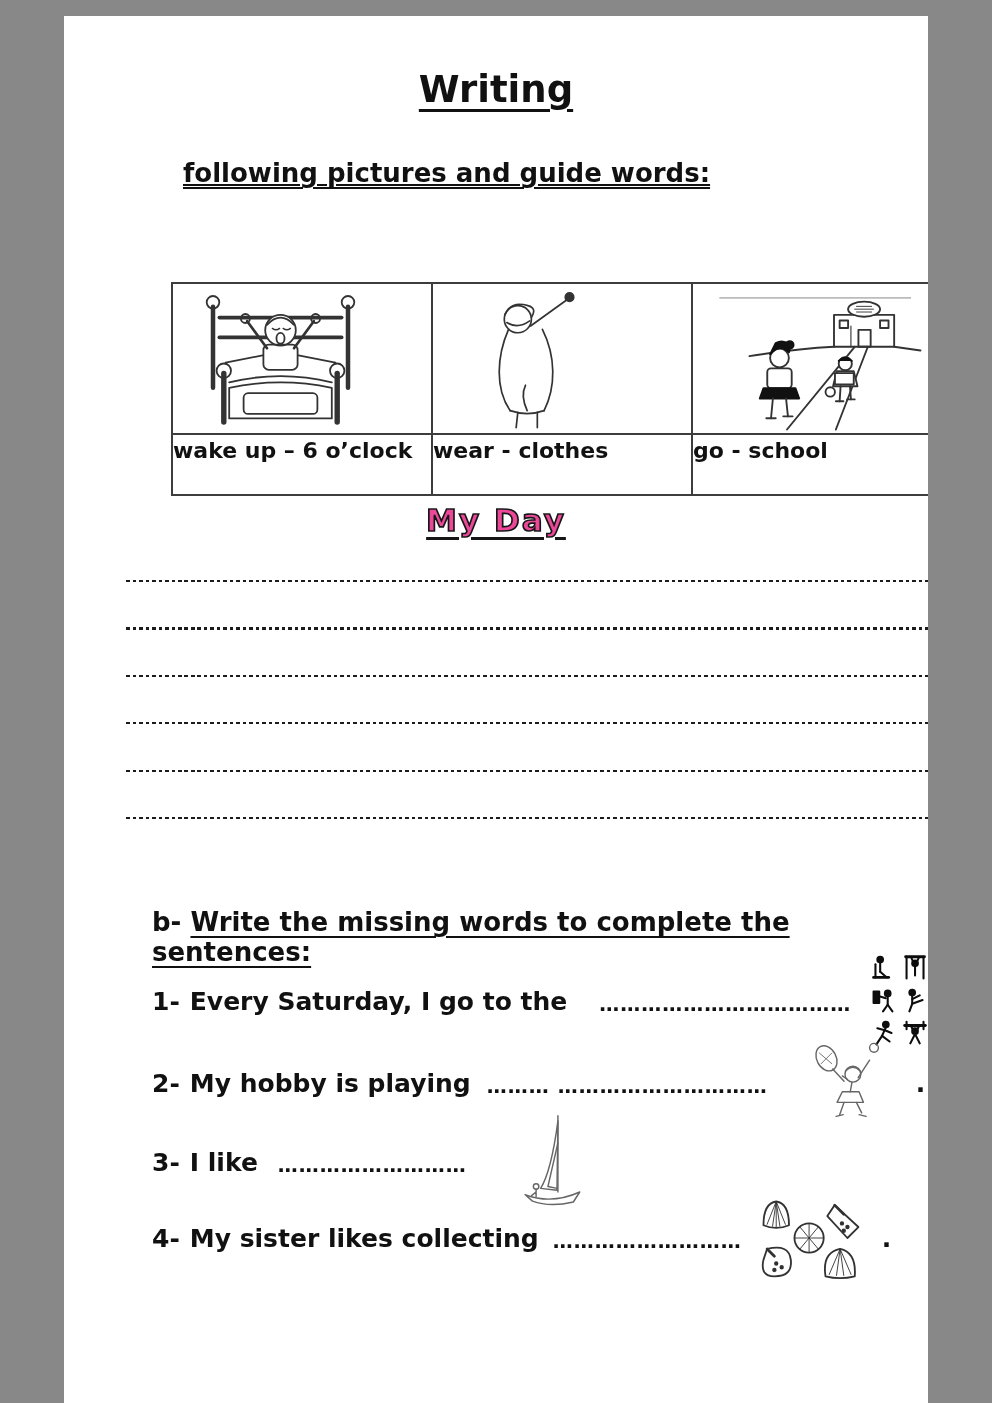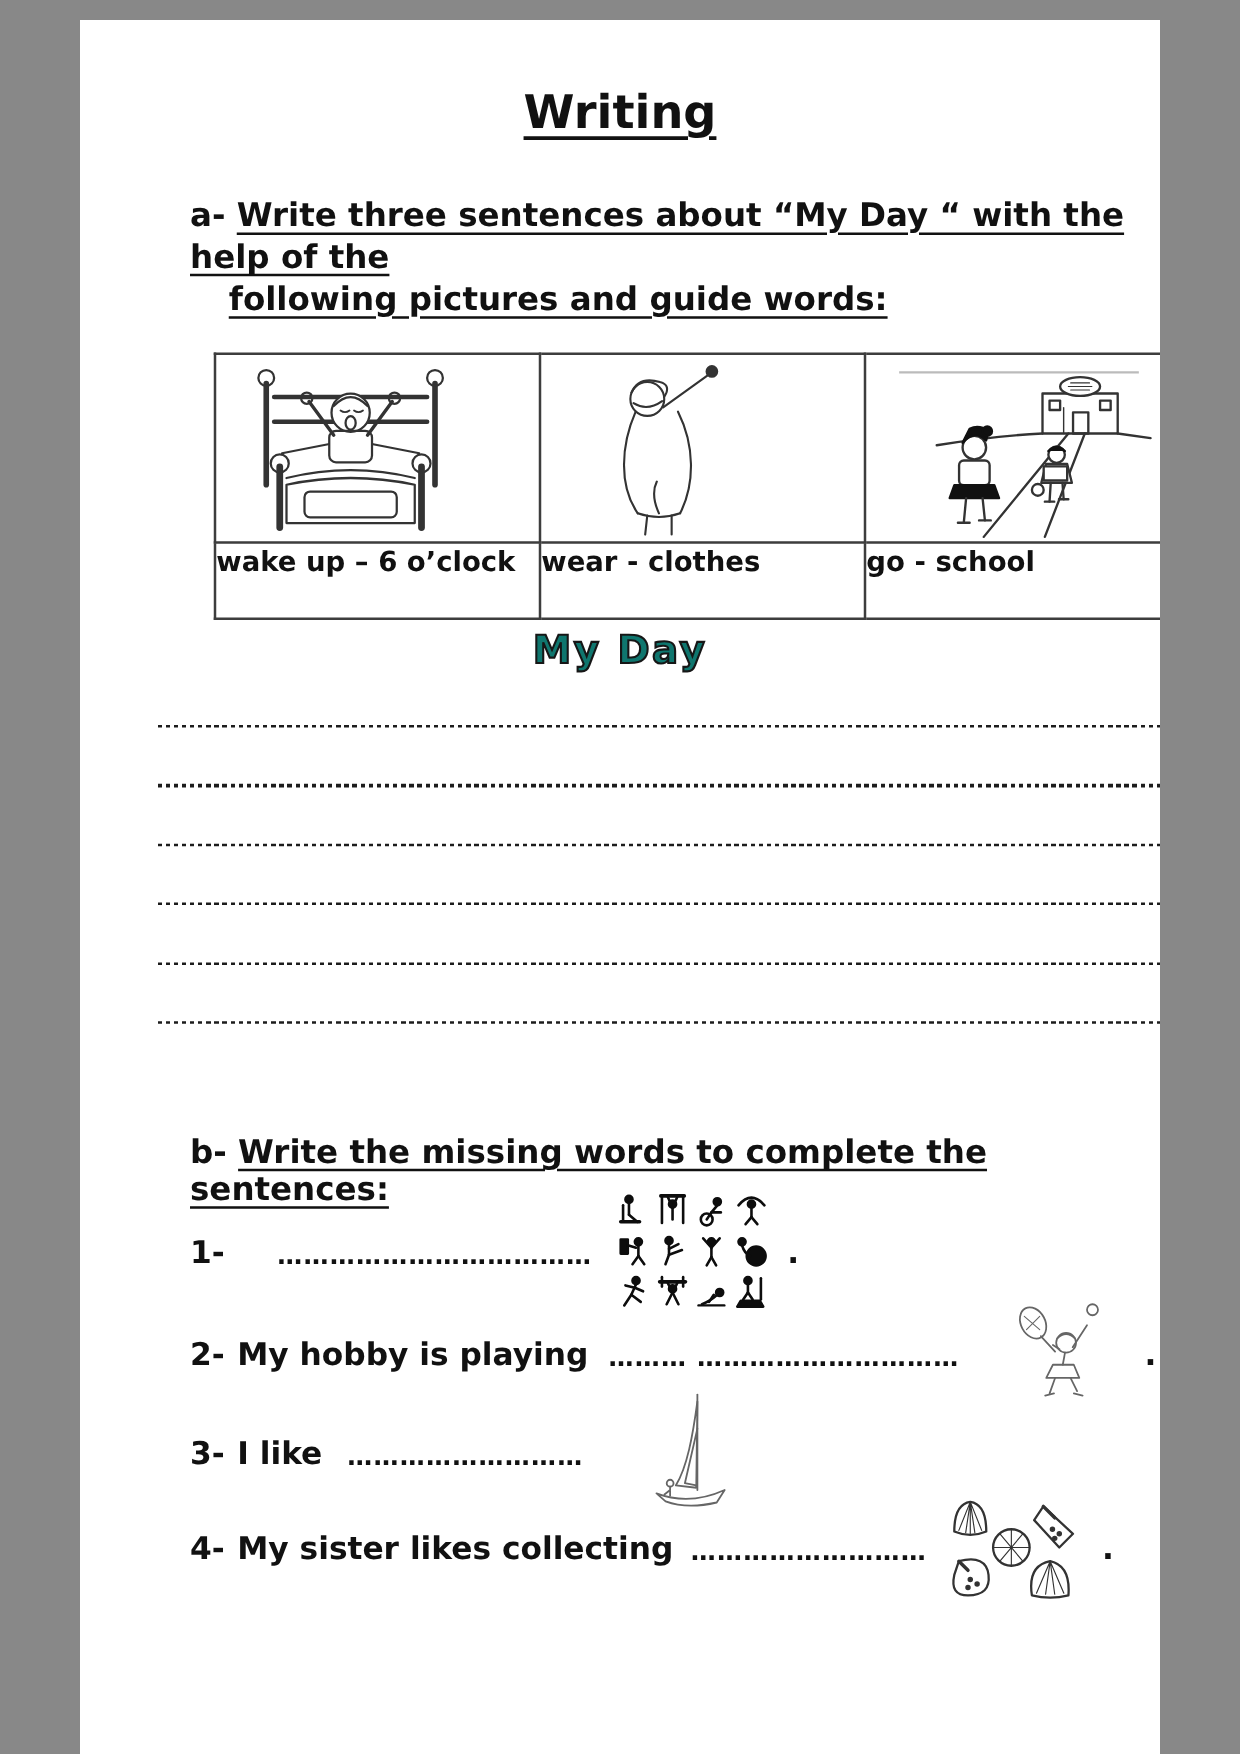--- a/index.html
+++ b/index.html
@@ -7,33 +7,33 @@
     position:relative;width:864px;height:1403px;background:#ffffff;
     margin:16px auto;font-family:"DejaVu Sans",sans-serif;color:#111;overflow:hidden;
   }
   .u{text-decoration:underline;text-decoration-thickness:2px;text-underline-offset:5px;}
   .title{
     position:absolute;top:52px;left:0;width:100%;text-align:center;
     font-size:37px;font-weight:bold;
   }
   .title .u{text-decoration-thickness:3px;text-underline-offset:7px;}
   .sec-a{position:absolute;left:88px;top:141px;width:800px;font-size:26px;font-weight:bold;line-height:1.28;}
-  .sec-a .line2{margin-left:31px;}
+  .sec-a .line2{margin-left:31px;text-decoration:underline;}
   .gtable{
     position:absolute;left:107px;top:266px;width:782px;height:207px;
     border-collapse:collapse;table-layout:fixed;
   }
   .gtable td{border:2px solid #3d3d3d;vertical-align:middle;padding:0;}
   .gtable td.cap{height:56px;vertical-align:top;font-size:22px;font-weight:bold;padding-top:3px;}
   .gtable td.img{height:149px;}
   .myday{
     position:absolute;top:486px;left:0;width:100%;text-align:center;
     font-size:31px;font-weight:bold;letter-spacing:2px;
-    color:#0f766e;-webkit-text-stroke:1.7px #161616;
-    text-decoration-color:#161616;
+    color:#ec4899;-webkit-text-stroke:1.7px #161616;
+    text-decoration:underline;text-decoration-color:#161616;
     text-decoration-thickness:2.5px;text-underline-offset:6px;
   }
   .wlines{position:absolute;left:62px;top:564px;width:868px;height:245px;}
   .wline{
     position:absolute;left:0;width:100%;height:2.2px;
     background:repeating-linear-gradient(90deg,#1c1c1c 0 3.5px,transparent 3.5px 6.5px);
   }
   .sec-b{position:absolute;left:88px;top:891px;font-size:26px;font-weight:bold;}
   .item{position:absolute;left:88px;display:flex;align-items:center;font-size:25px;font-weight:bold;white-space:nowrap;}
   .item .num{margin-right:10px;}
@@ -48,24 +48,20 @@
 </head>
 <body>
 
 <div class="page">
 
   <div class="title">
     <span class="u">Writing</span>
   </div>
 
   <div class="sec-a">
-    <div>
-      <span>a-</span>
-      <span class="u">Write three sentences about “My Day “ with the help of the</span>
-    </div>
     <div class="line2">
       <span class="u">following pictures and guide words:</span>
     </div>
   </div>
 
   <table class="gtable">
     <tbody>
         <tr>
       <td class="img">
 
@@ -177,20 +173,21 @@
       <div class="wline" style="top: 237px;"></div>
     </div>
 
   <div class="sec-b">
     <span>b-</span>
     <span class="u">Write the missing words to complete the sentences:</span>
   </div>
 
   <div class="item" style="top:935px;height:100px;">
     <span class="num">1-</span>
+    <span>Every Saturday, I go to the</span>
     <span class="dots" style="margin-left:32px;">………………………………</span>
 
     <svg width="126" height="98" viewBox="0 0 132 104" style="margin-left:18px;">
       <g class="pict">
         <g transform="translate(3,3)">
             <circle cx="8" cy="5" r="3" fill="#0d0d0d"></circle>
             <line x1="8" y1="8" x2="8" y2="18"></line>
             <line x1="8" y1="18" x2="15" y2="24"></line>
             <line x1="1" y1="24" x2="17" y2="24" stroke-width="3"></line>
             <line x1="3" y1="10" x2="3" y2="24"></line>

